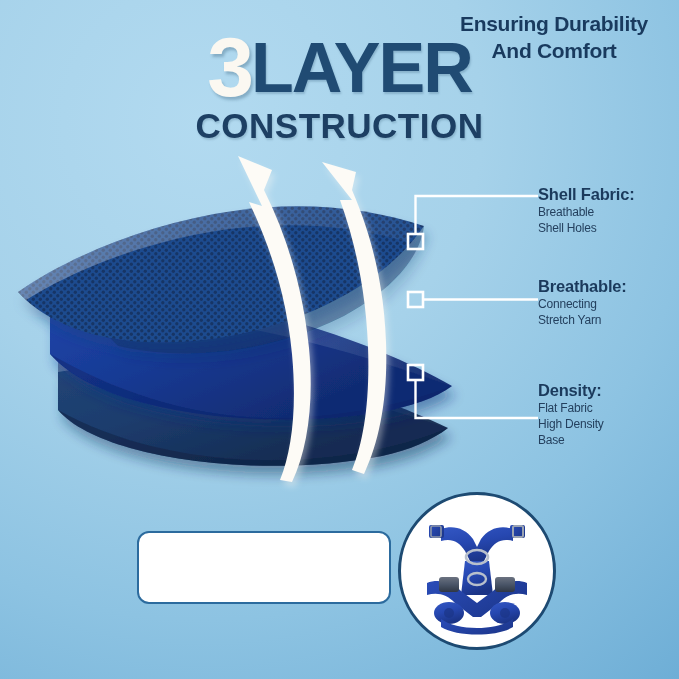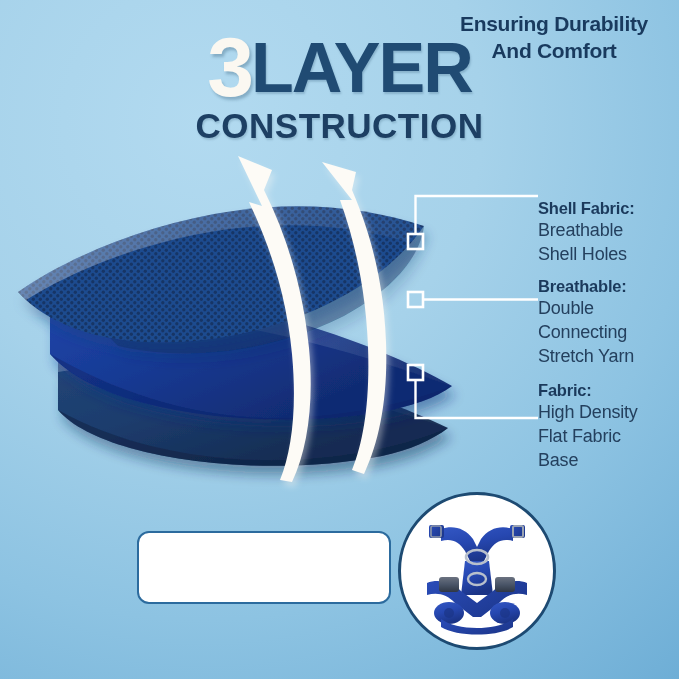--- a/index.html
+++ b/index.html
@@ -85,31 +85,31 @@
   #connector-2 { left: 400px; top: 288px; width: 140px; height: 24px; }
   #connector-3 { left: 400px; top: 364px; width: 140px; height: 58px; }
 
   
   .label-group {
     position: absolute;
     left: 538px;
     width: 142px;
     color: #1b3a5c;
   }
-  #label-1 { top: 184px; margin-top: 14px; }
+  #label-1 { top: 184px; }
   #label-2 { top: 276px; }
   #label-3 { top: 380px; }
   .label-title {
     font-size: 16.5px;
     font-weight: bold;
     line-height: 1.3;
     letter-spacing: -0.2px;
   }
   .label-desc {
-    font-size: 18px;
+    font-size: 12px;
     font-weight: normal;
     line-height: 1.32;
     letter-spacing: -0.2px;
     color: #24405e;
   }
 
   
   #tagline-box {
     position: absolute;
     left: 137px;
@@ -293,29 +293,28 @@
   </svg>
 
   <div class="label-group" id="label-1">
     <div class="label-title">Shell Fabric:</div>
     <div class="label-desc">Breathable</div>
     <div class="label-desc">Shell Holes</div>
   </div>
 
   <div class="label-group" id="label-2">
     <div class="label-title">Breathable:</div>
-    <div class="label-desc">Double</div>
     <div class="label-desc">Connecting</div>
     <div class="label-desc">Stretch Yarn</div>
   </div>
 
   <div class="label-group" id="label-3">
-    <div class="label-title">Fabric:</div>
+    <div class="label-title">Density:</div>
+    <div class="label-desc">Flat Fabric</div>
     <div class="label-desc">High Density</div>
-    <div class="label-desc">Flat Fabric</div>
     <div class="label-desc">Base</div>
   </div>
 
   <div id="tagline-box"></div>
   <div id="tagline-text">
     <div>Ensuring Durability</div>
     <div>And Comfort</div>
   </div>
 
   <div id="product-circle">

